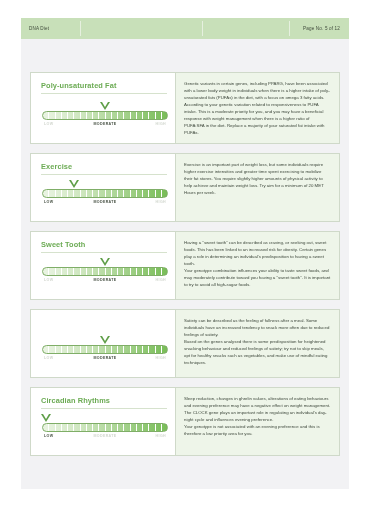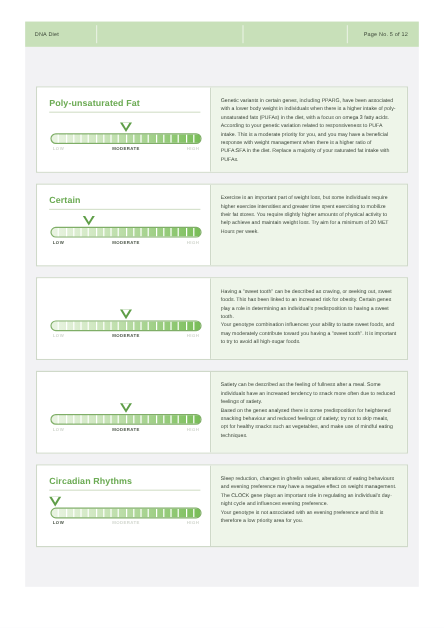--- a/index.html
+++ b/index.html
@@ -235,21 +235,21 @@
         </div>
       </div>
       <div class="card-right">
         <p>Genetic variants in certain genes, including PPARG, have been associated with a lower body weight in individuals when there is a higher intake of poly-unsaturated fats (PUFAs) in the diet, with a focus on omega 3 fatty acids.</p>
         <p>According to your genetic variation related to responsiveness to PUFA intake. This is a moderate priority for you, and you may have a beneficial response with weight management when there is a higher ratio of PUFA:SFA in the diet. Replace a majority of your saturated fat intake with PUFAs.</p>
       </div>
     </div>
 
     <div class="card">
       <div class="card-left">
-        <div class="card-title">Certain</div>
+        <div class="card-title">Exercise</div>
         <div class="gauge-wrap">
           <div class="pointer-lane">
             <div class="pointer" style="left:25%"></div>
           </div>
           <div class="gauge">
             <i class="tick"></i>
               <i class="tick"></i>
               <i class="tick"></i>
               <i class="tick"></i>
               <i class="tick"></i>
@@ -276,20 +276,21 @@
           </div>
         </div>
       </div>
       <div class="card-right">
         <p>Exercise is an important part of weight loss, but some individuals require higher exercise intensities and greater time spent exercising to mobilize their fat stores. You require slightly higher amounts of physical activity to help achieve and maintain weight loss. Try aim for a minimum of 20 MET Hours per week.</p>
       </div>
     </div>
 
     <div class="card">
       <div class="card-left">
+        <div class="card-title">Sweet Tooth</div>
         <div class="gauge-wrap">
           <div class="pointer-lane">
             <div class="pointer" style="left:50%"></div>
           </div>
           <div class="gauge">
             <i class="tick"></i>
               <i class="tick"></i>
               <i class="tick"></i>
               <i class="tick"></i>
               <i class="tick"></i>

